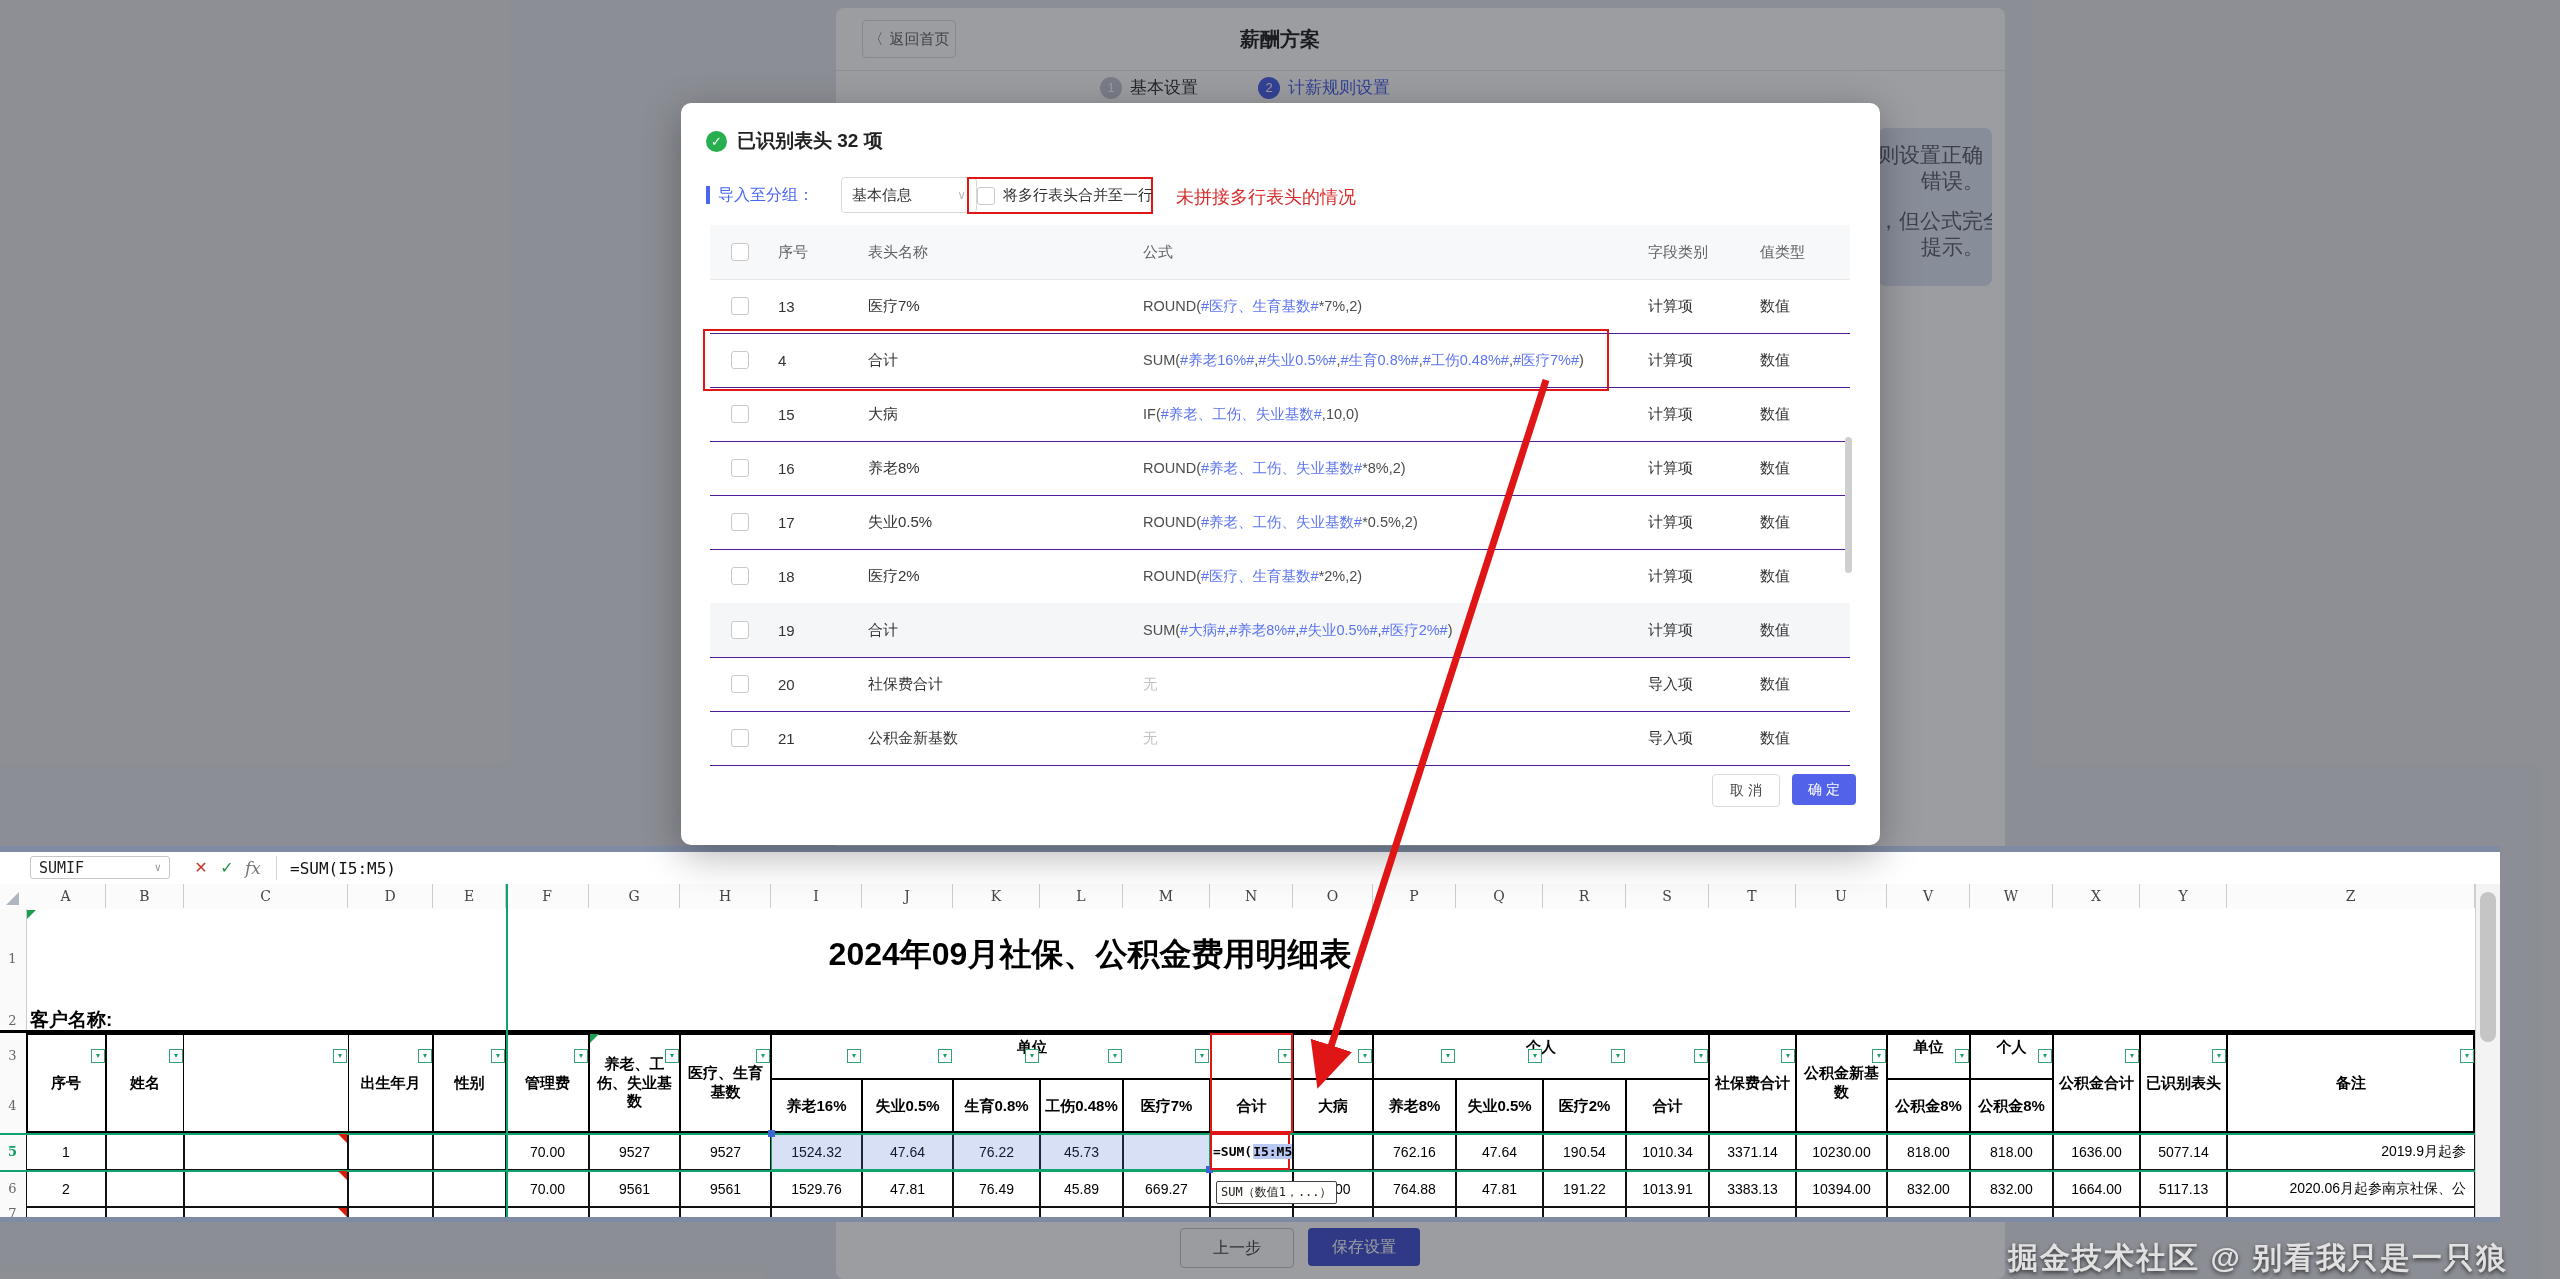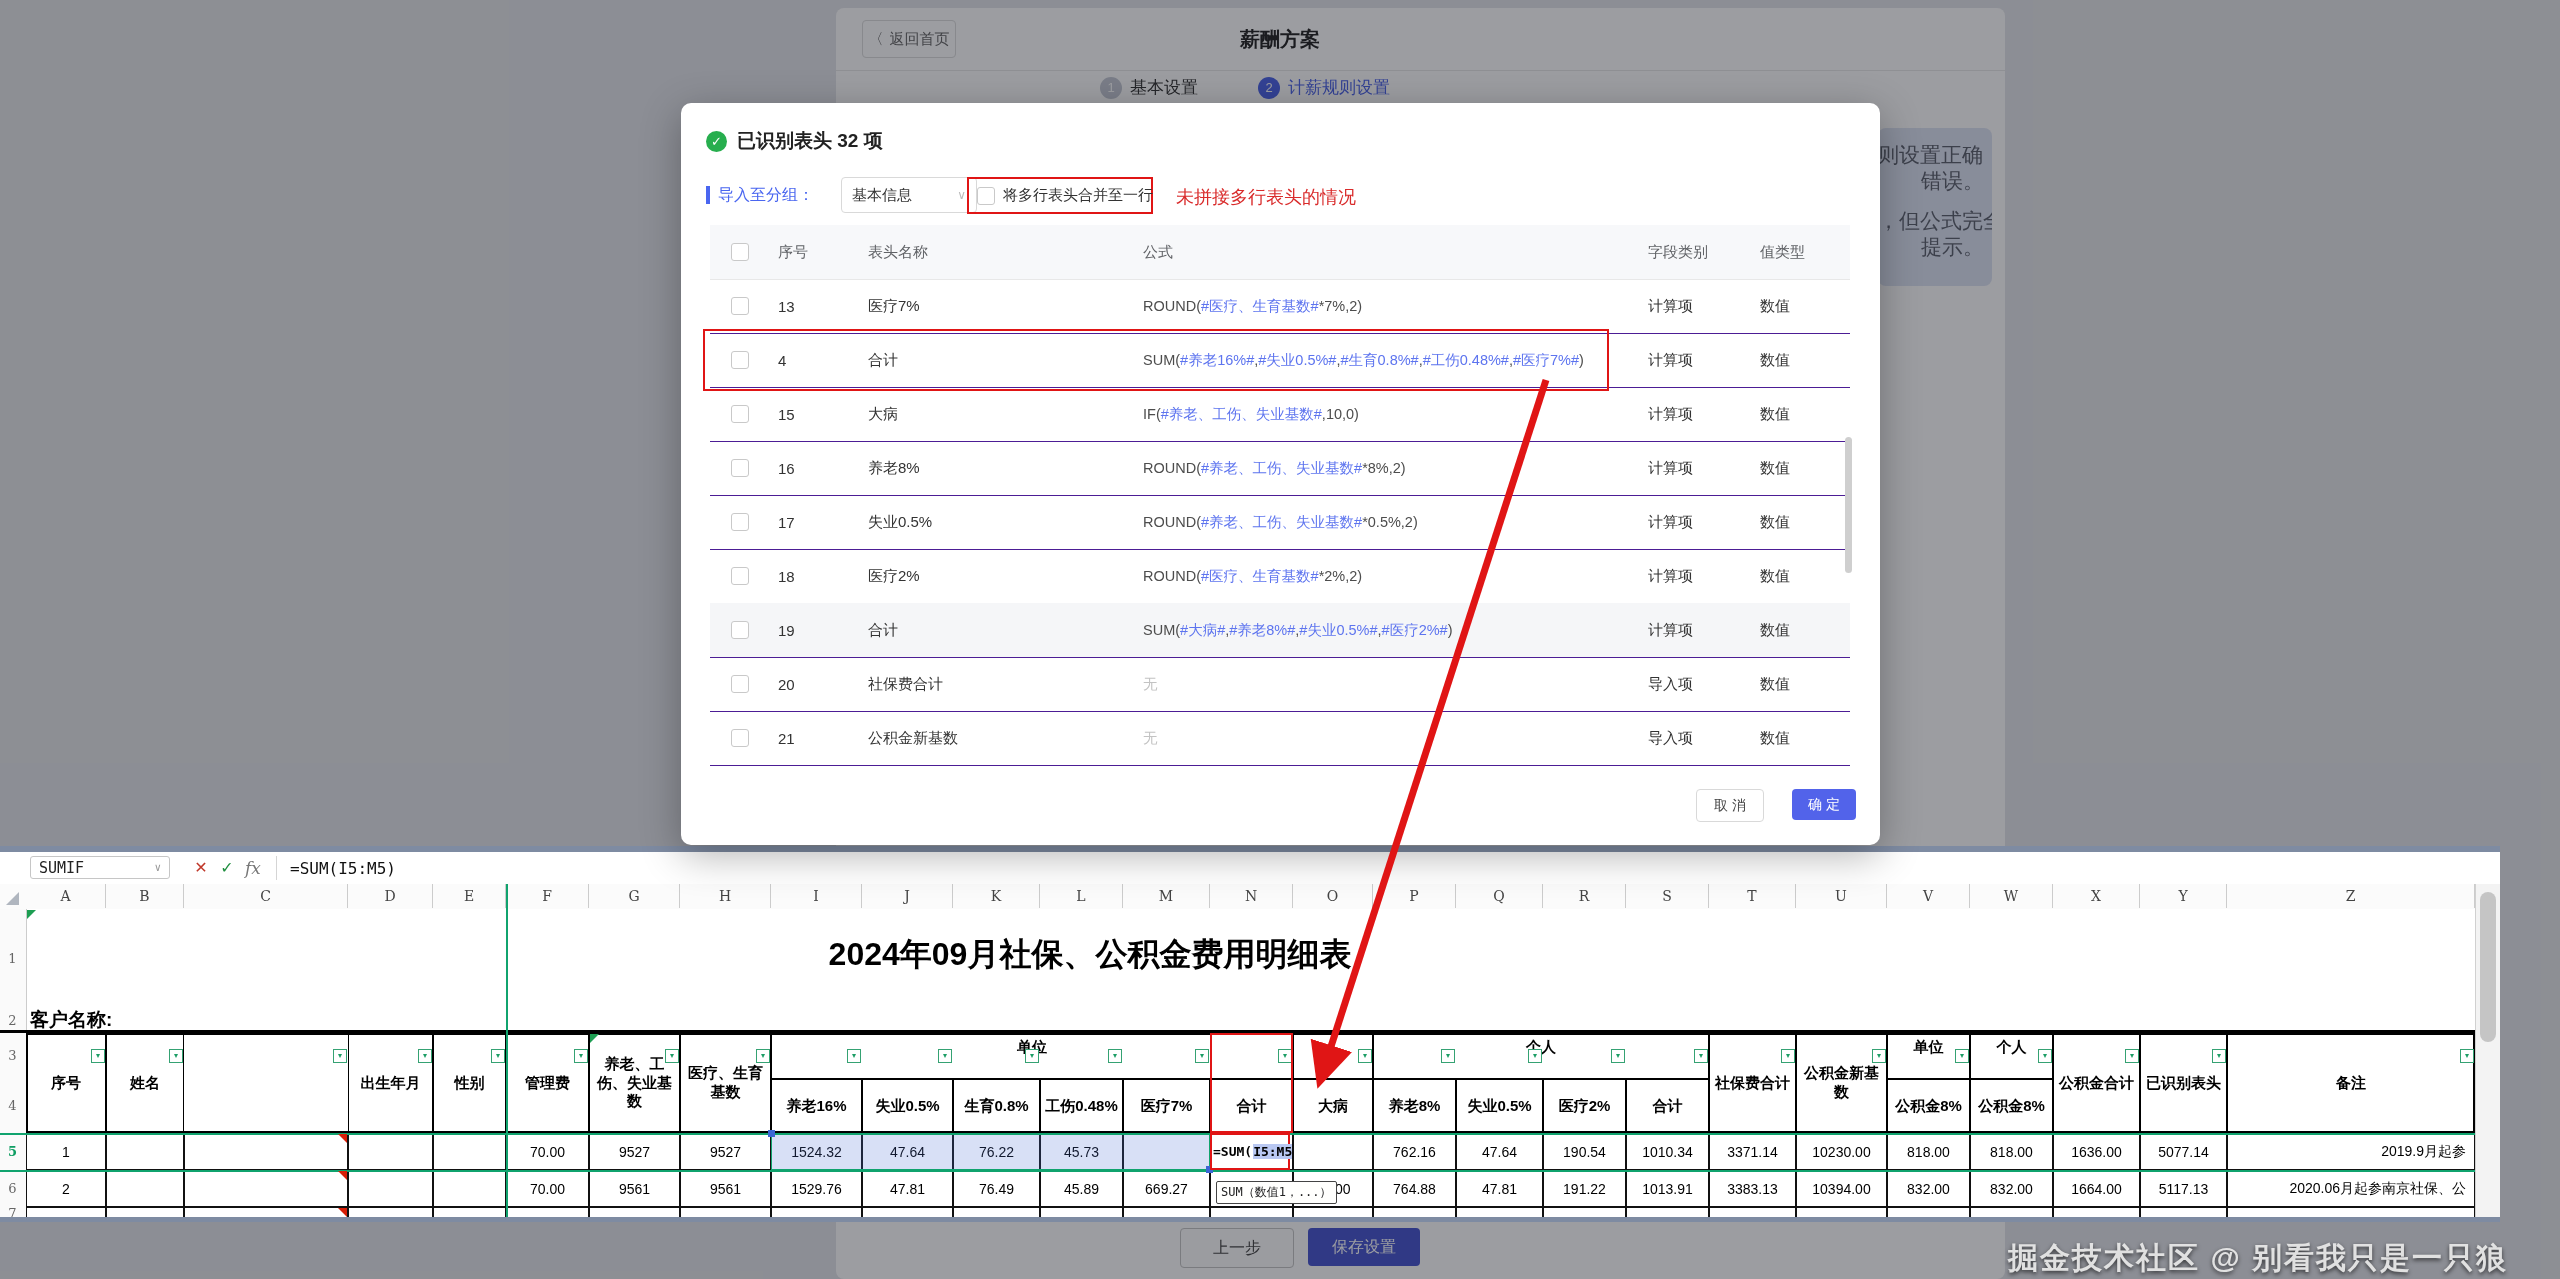--- a/index.html
+++ b/index.html
@@ -114,21 +114,21 @@
   .mt-c.c1{width:90px;}
   .mt-c.c2{width:275px;}
   .mt-c.c3{width:505px;font-size:14.5px;color:#4d4d4d;}
   .mt-c.c4{width:112px;}
   .mt-c.c5{width:98px;}
   .mt-row.header .mt-c{color:#606266;font-size:15px;}
   .ftok{color:#5d74ef;}
   .fnone{color:#c3c3c3;}
   #row14-box{position:absolute;left:-7px;top:104px;width:906px;height:62px;border:2.5px solid #e01515;box-sizing:border-box;}
   #m-scroll{left:1164px;top:334px;width:7px;height:136px;border-radius:4px;background:#cfcfcf;}
-  #m-footer{left:0;top:686px;width:1175px;display:flex;justify-content:flex-end;gap:28px;}
+  #m-footer{left:0;top:671px;width:1175px;display:flex;justify-content:flex-end;gap:12px;}
   #m-cancel{width:66px;height:31px;border:1px solid #d9d9d9;border-radius:4px;background:#fff;color:#444;
             font-size:14px;display:flex;align-items:center;justify-content:center;}
   #m-confirm{width:64px;height:31px;border-radius:4px;background:#5263ea;color:#fff;font-size:14px;
              display:flex;align-items:center;justify-content:center;}
 
   
   #arrow-svg{position:absolute;left:0;top:0;z-index:30;pointer-events:none;}
   #watermark{position:absolute;right:52px;top:1238px;z-index:40;font-size:30px;font-weight:bold;
              color:rgba(232,232,232,0.95);letter-spacing:2px;text-shadow:0 2px 4px rgba(0,0,0,0.65);}
 </style>

